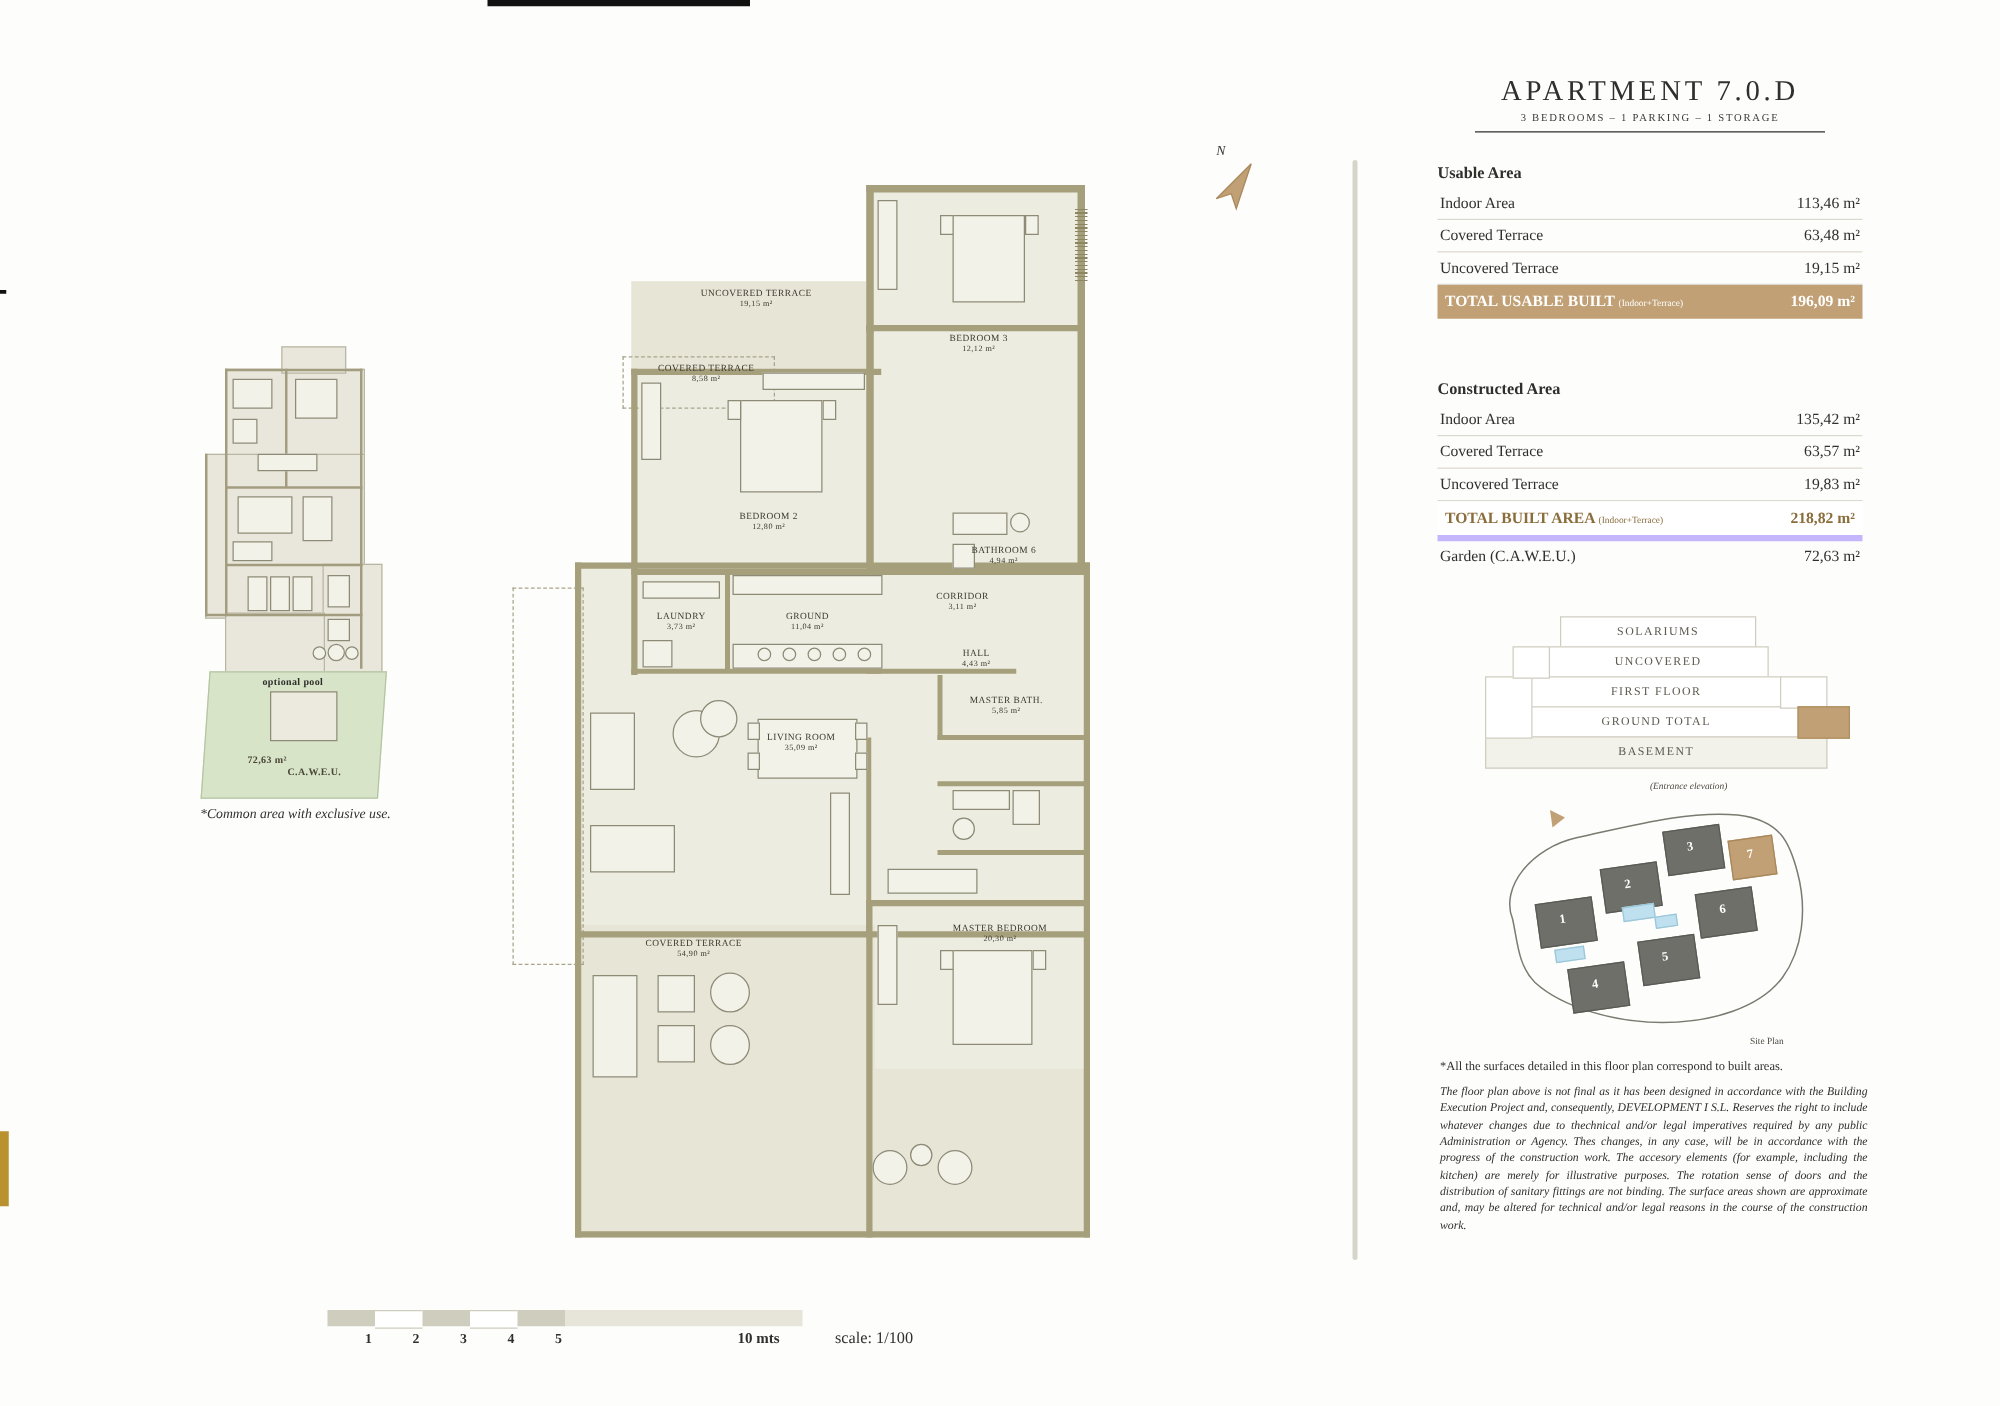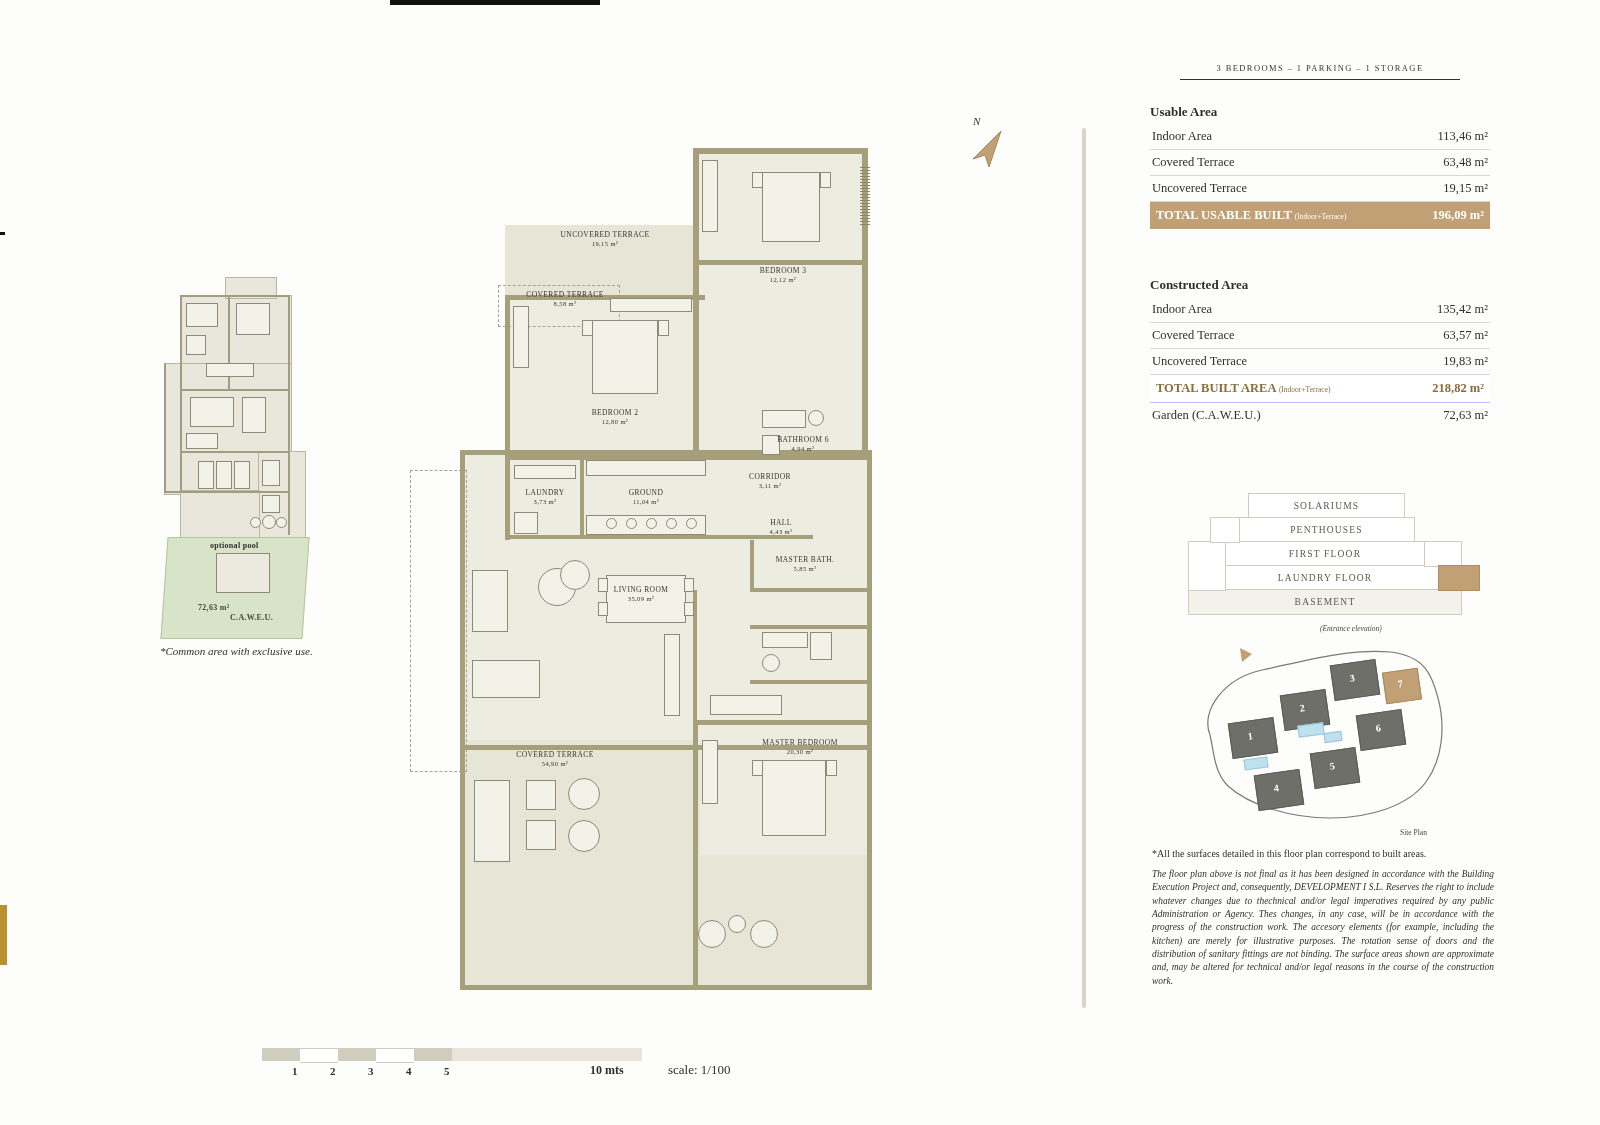--- a/index.html
+++ b/index.html
@@ -320,20 +320,21 @@
     <span style="left:30px;">1</span>
     <span style="left:68px;">2</span>
     <span style="left:106px;">3</span>
     <span style="left:144px;">4</span>
     <span style="left:182px;">5</span>
   </div>
   <div class="tenmts">10 mts</div>
   <div class="scaletxt">scale: 1/100</div>
 
   <div class="panel">
+    <div class="title">APARTMENT 7.0.D</div>
     <div class="subtitle">3 BEDROOMS – 1 PARKING – 1 STORAGE</div>
     <div class="title-rule"></div>
 
     <div class="sec-head">Usable Area</div>
     <div class="row">
       <span class="lbl">Indoor Area</span>
       <span class="val">113,46 m²</span>
     </div>
     <div class="row">
       <span class="lbl">Covered Terrace</span>
@@ -355,36 +356,36 @@
       <span class="val">135,42 m²</span>
     </div>
     <div class="row">
       <span class="lbl">Covered Terrace</span>
       <span class="val">63,57 m²</span>
     </div>
     <div class="row">
       <span class="lbl">Uncovered Terrace</span>
       <span class="val">19,83 m²</span>
     </div>
-    <div class="row total builtarea" style="border-bottom:1px solid #c4b5fd;">
+    <div class="row total builtarea" style="border-bottom:5px solid #c4b5fd;">
       <span class="lbl"><span>TOTAL BUILT AREA</span>
         <span class="small">(Indoor+Terrace)</span></span>
       <span class="val">218,82 m²</span>
     </div>
     <div class="row plain">
       <span class="lbl">Garden (C.A.W.E.U.)</span>
       <span class="val">72,63 m²</span>
     </div>
   </div>
 
   <div class="elev">
     <div class="elev-row" style="left:68px;top:0px;width:155px;">SOLARIUMS</div>
-    <div class="elev-row" style="left:58px;top:24px;width:175px;">PENTHOUSES</div>
+    <div class="elev-row" style="left:58px;top:24px;width:175px;">UNCOVERED</div>
     <div class="elev-row" style="left:44px;top:48px;width:200px;">FIRST FLOOR</div>
-    <div class="elev-row" style="left:30px;top:72px;width:228px;">LAUNDRY FLOOR</div>
+    <div class="elev-row" style="left:30px;top:72px;width:228px;">GROUND TOTAL</div>
     <div class="elev-row" style="left:8px;top:96px;width:272px;background:#f2f1ea;">BASEMENT</div>
     <div class="elev-block" style="left:8px;top:48px;width:36px;height:48px;"></div>
     <div class="elev-block" style="left:30px;top:24px;width:28px;height:24px;"></div>
     <div class="elev-block" style="left:244px;top:48px;width:36px;height:24px;"></div>
     <div class="elev-hl" style="left:258px;top:72px;width:40px;height:24px;"></div>
   </div>
   <div class="elev-cap">(Entrance elevation)</div>
 
   <div class="site">
     <svg width="300" height="200" viewBox="0 0 300 200">

